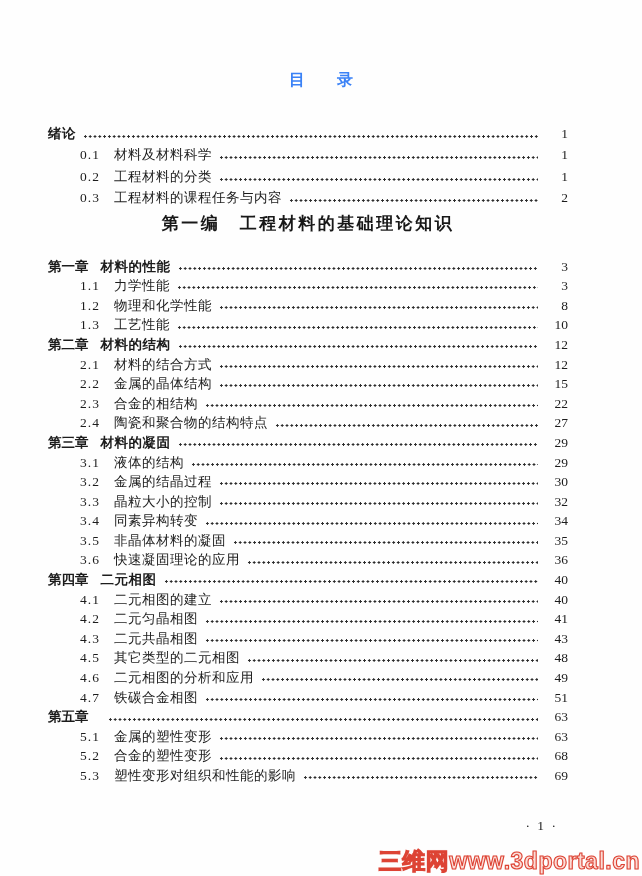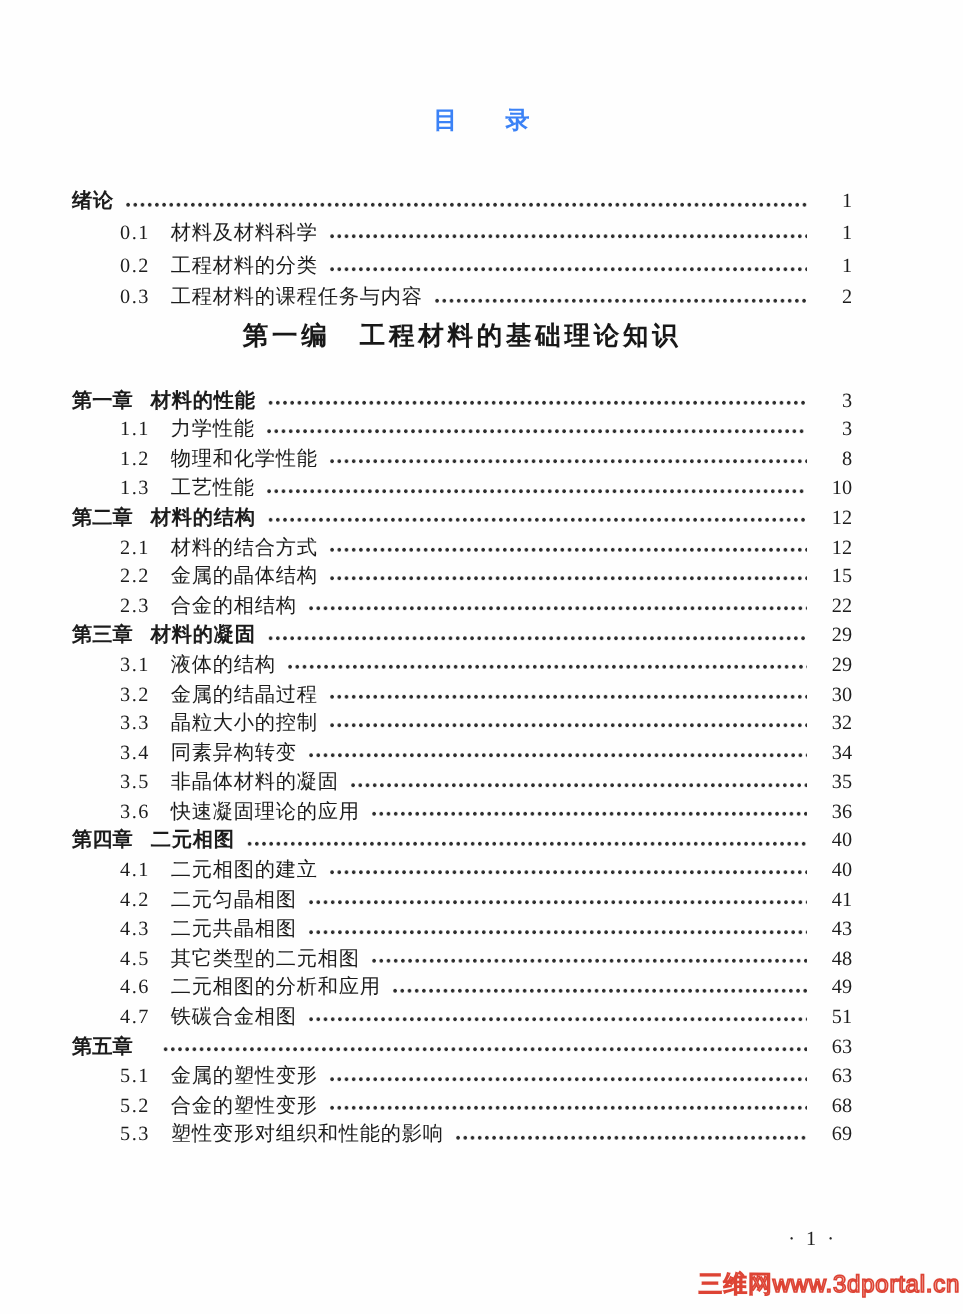--- a/index.html
+++ b/index.html
@@ -64,22 +64,22 @@
     top: 818px;
     right: 84px;
     font-size: 13.5px;
     letter-spacing: 2px;
     color: #222222;
   }
   .watermark {
     position: absolute;
     top: 846px;
     right: 2px;
-    font-size: 16px;
-    font-weight: 400;
+    font-size: 23px;
+    font-weight: 700;
     font-family: "Liberation Sans", "DejaVu Sans", sans-serif;
     letter-spacing: 0.5px;
     white-space: nowrap;
     color: #fbdcd6;
     -webkit-text-stroke: 1.1px #dd4334;
     text-shadow: 0 0 1px rgba(221, 67, 52, 0.45);
   }
 </style>
 </head>
 <body>
@@ -152,20 +152,26 @@
         <span class="label">金属的晶体结构</span>
         <span class="leader"></span>
         <span class="pagenum">15</span>
       </div>
       <div class="row section">
         <span class="num">2.3</span>
         <span class="label">合金的相结构</span>
         <span class="leader"></span>
         <span class="pagenum">22</span>
       </div>
+      <div class="row section">
+        <span class="num">2.4</span>
+        <span class="label">陶瓷和聚合物的结构特点</span>
+        <span class="leader"></span>
+        <span class="pagenum">27</span>
+      </div>
       <div class="row chapter">
         <span class="num">第三章</span>
         <span class="label">材料的凝固</span>
         <span class="leader"></span>
         <span class="pagenum">29</span>
       </div>
       <div class="row section">
         <span class="num">3.1</span>
         <span class="label">液体的结构</span>
         <span class="leader"></span>

